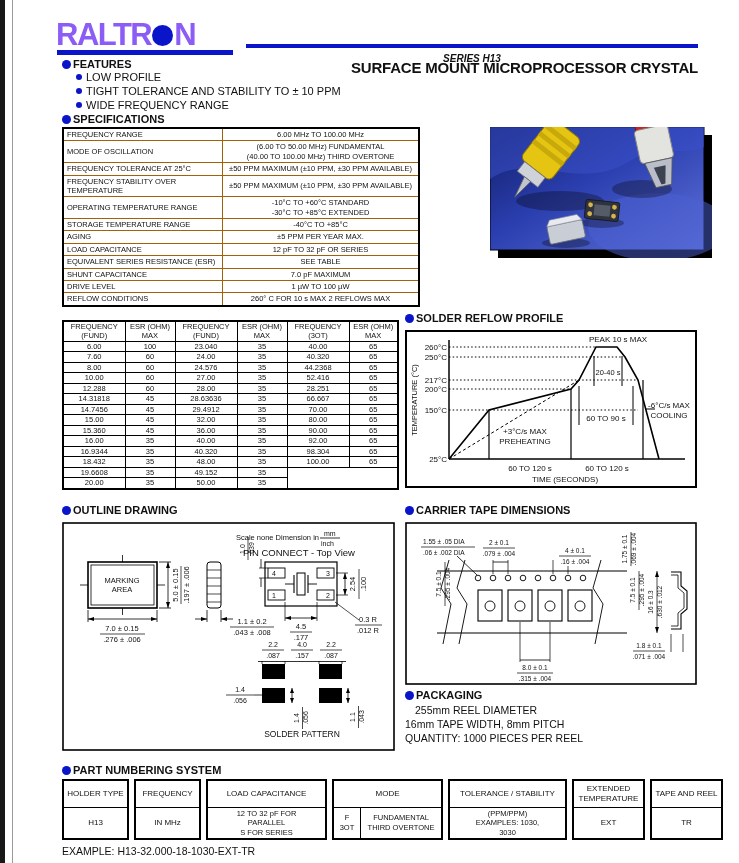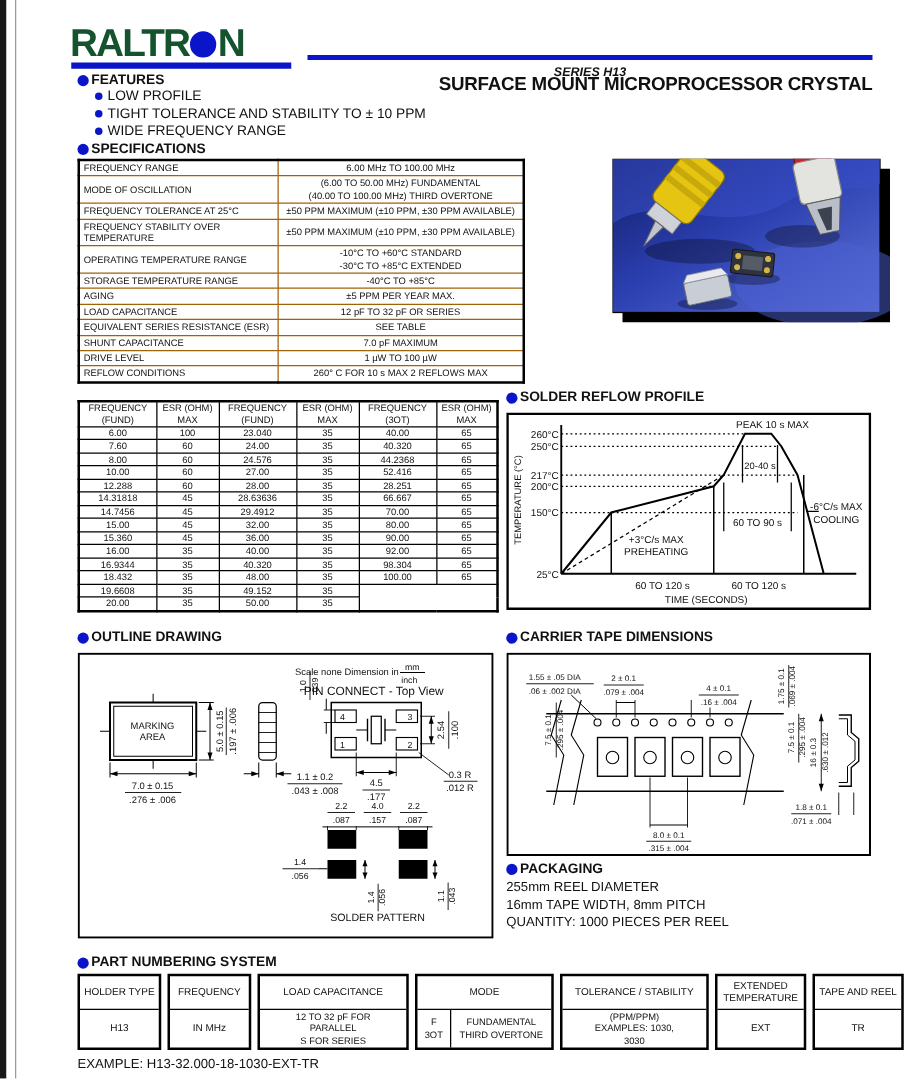--- a/index.html
+++ b/index.html
@@ -3,21 +3,21 @@
 <meta charset="utf-8">
 <style>
   html,body{margin:0;padding:0;background:#fff;}
   #page{position:relative;width:739px;height:863px;background:#fff;overflow:hidden;
         font-family:"Liberation Sans",sans-serif;color:#111;}
   .abs{position:absolute;}
   .edge{position:absolute;left:0;top:0;width:5px;height:863px;background:#181818;}
   .pageline{position:absolute;left:12px;top:0;width:1px;height:863px;background:#9a9a9a;}
 
   
-  .logo{left:56px;top:17px;font-weight:bold;font-size:31px;letter-spacing:-1.5px;color:#14532d;white-space:nowrap;}
+  .logo{left:56px;top:17px;font-weight:bold;font-size:31px;letter-spacing:-1.5px;color:#8b5cf6;white-space:nowrap;}
   .logo .dot{display:inline-block;width:21px;height:21px;border-radius:50%;background:#0a14c8;margin:0 1px;transform:translateY(1px);}
   .logo-bar{left:57px;top:50px;width:176px;height:5px;background:#0a14c8;}
   .title{left:246px;top:24px;width:452px;text-align:right;font-weight:bold;font-size:15px;letter-spacing:-0.2px;margin-top:35px;}
   .title-line{left:246px;top:44px;width:452px;height:4px;background:#0a14c8;}
   .series{left:246px;top:53px;width:452px;text-align:center;font-weight:bold;font-style:italic;font-size:10px;}
 
   .sec-head{position:absolute;display:flex;align-items:center;gap:2px;font-weight:bold;font-size:11px;white-space:nowrap;}
   .b9{width:9px;height:9px;border-radius:50%;background:#0a14c8;flex:none;}
   .b6{width:6px;height:6px;border-radius:50%;background:#0a14c8;flex:none;}
   .feat-item{position:absolute;display:flex;align-items:center;gap:4px;font-size:11px;white-space:nowrap;}
@@ -634,21 +634,21 @@
     <line x1="115" y1="138" x2="145" y2="138" stroke="#000" stroke-width="0.8"></line>
     <text x="130" y="148" font-size="6.5" text-anchor="middle">8.0 ± 0.1</text>
     <line x1="112" y1="151" x2="148" y2="151" stroke="#000" stroke-width="0.7"></line>
     <text x="130" y="159" font-size="6.5" text-anchor="middle">.315 ± .004</text>
   </svg>
 
   <div class="sec-head" style="left:405px;top:689px;">
       <span class="b9"></span>
       <span>PACKAGING</span>
     </div>
-  <div class="pack-line" style="top:704px;">255mm REEL DIAMETER</div>
+  <div class="pack-line" style="top:704px;margin-left:10px;">255mm REEL DIAMETER</div>
   <div class="pack-line" style="top:718px;">16mm TAPE WIDTH, 8mm PITCH</div>
   <div class="pack-line" style="top:732px;">QUANTITY: 1000 PIECES PER REEL</div>
 
   <div class="sec-head" style="left:62px;top:764px;">
       <span class="b9"></span>
       <span>PART NUMBERING SYSTEM</span>
     </div>
   <div class="abs pn">
     <div class="col" style="width:63px;">
       <div class="hd">HOLDER TYPE</div>

